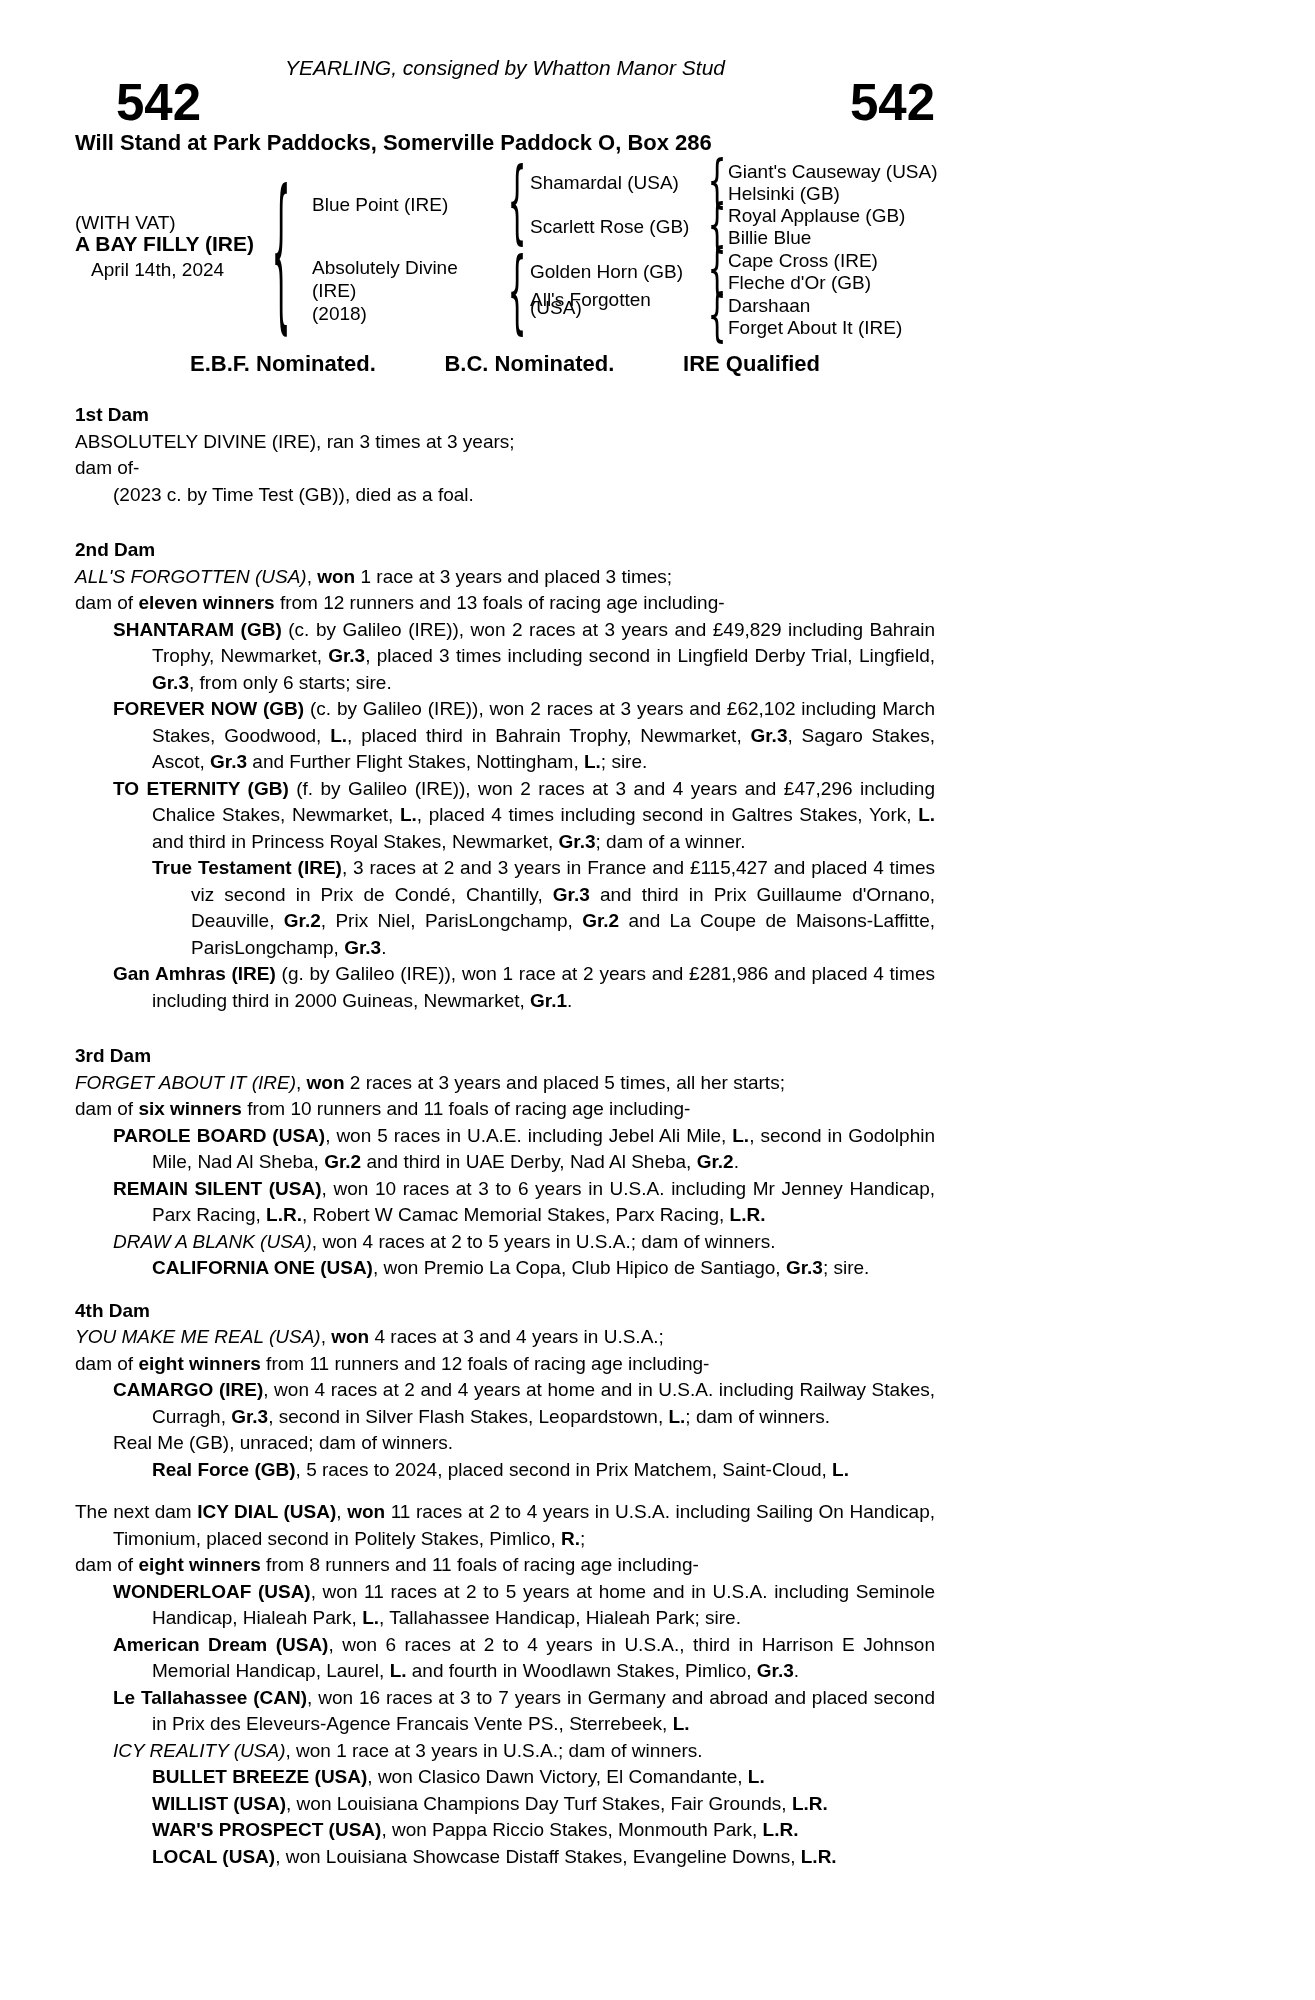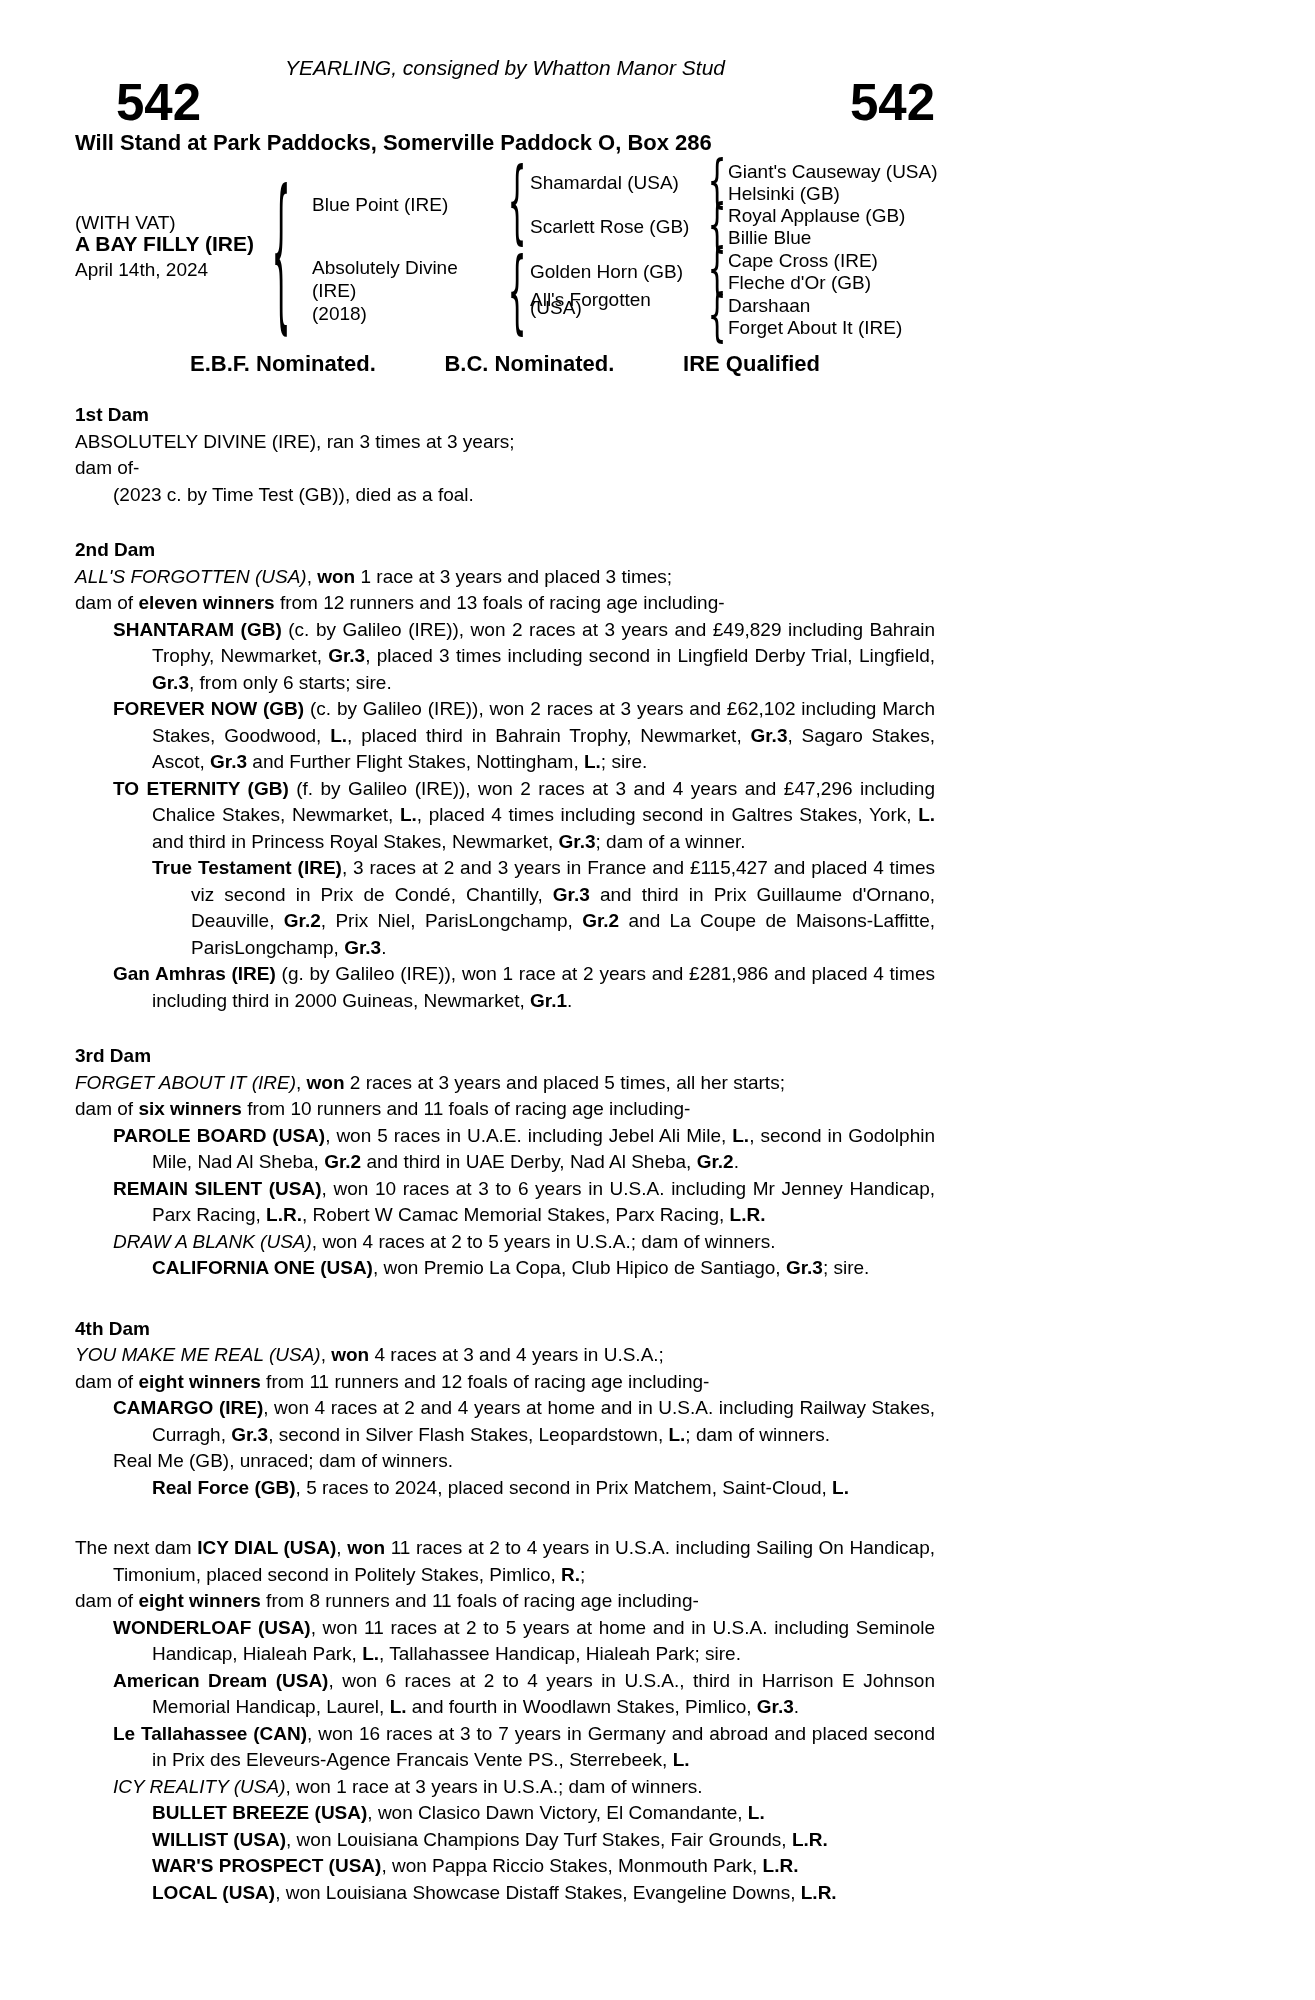--- a/index.html
+++ b/index.html
@@ -53,21 +53,21 @@
     display:flex;justify-content:space-between;
     padding-left:115px;padding-right:115px;
     margin-top:8px;
     font-weight:bold;font-size:22px;line-height:24px;
   }
 
   
   .sections{margin-top:26px;}
   .section{margin-top:29px;}
   .section:first-child{margin-top:0;}
-  .section.gap-lg{margin-top:34px;}
+  .section.gap-lg{margin-top:16px;}
   .sec-heading{font-weight:bold;line-height:26.5px;}
   p.line{
     margin:0;
     text-align:justify;
     line-height:26.5px;
   }
   .indent1{padding-left:38px;}
   .hang1{padding-left:38px;text-indent:-38px;}
   .entry1{padding-left:77px;text-indent:-39px;}
   .entry2{padding-left:116px;text-indent:-39px;}
@@ -84,21 +84,21 @@
       <span>542</span>
       <span>542</span>
     </div>
 
     <div class="stand">Will Stand at Park Paddocks, Somerville Paddock O, Box 286</div>
 
     <div class="tree">
 
       <span class="t" style="left:0;top:55px">(WITH VAT)</span>
       <span class="t b big-name" style="left:0;top:76px">A BAY FILLY (IRE)</span>
-      <span class="t" style="left:0;top:102px">April 14th, 2024</span>
+      <span class="t" style="left:16px;top:102px">April 14th, 2024</span>
 
       <span class="brace" style="left:197px;top:28px;height:138px;--sy:5.6">
           <span>{</span>
         </span>
       <span class="brace" style="left:433px;top:8px;height:74px;--sy:3.0">
           <span>{</span>
         </span>
       <span class="brace" style="left:433px;top:97px;height:76px;--sy:3.0">
           <span>{</span>
         </span>

